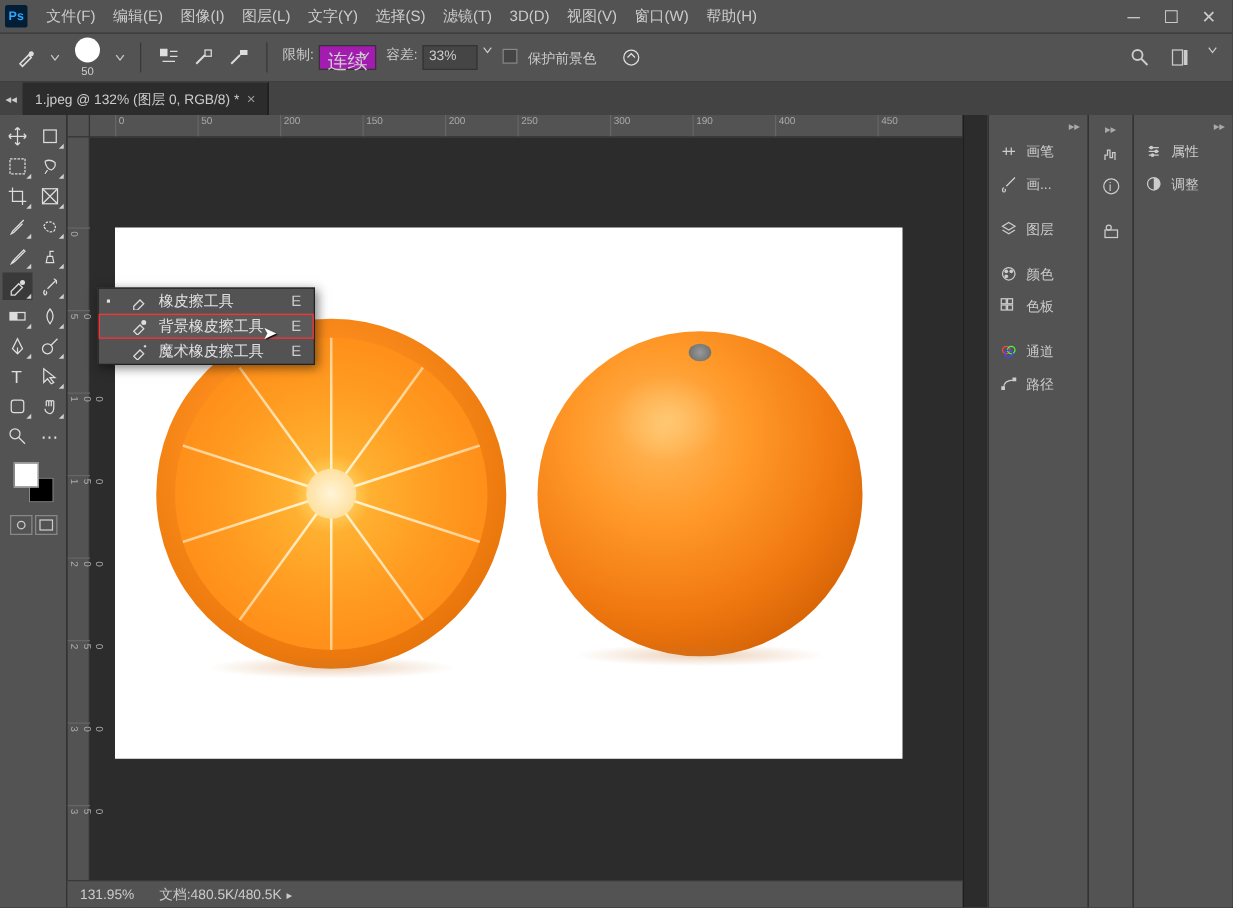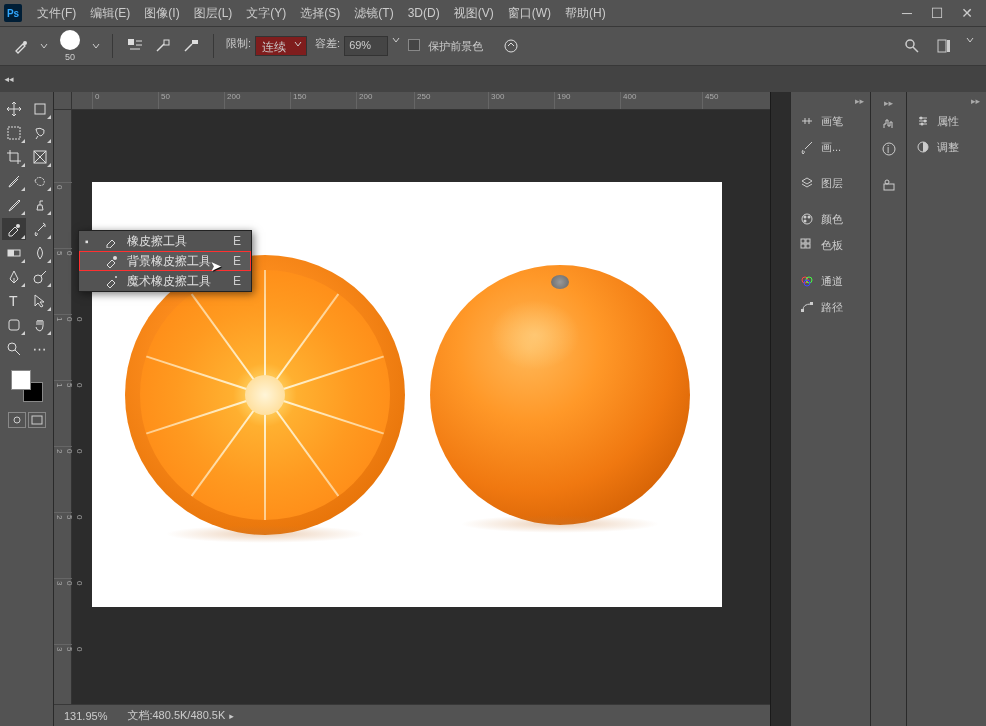--- a/index.html
+++ b/index.html
@@ -10,21 +10,21 @@
 .win-controls{margin-left:auto;display:flex}
 .win-btn{width:30px;height:26px;display:flex;align-items:center;justify-content:center;color:#ccc;font-size:14px}
 .options-bar{height:40px;background:#535353;border-top:1px solid #383838;border-bottom:1px solid #383838;display:flex;align-items:center;padding:0 12px;gap:8px;color:#ccc;font-size:11px}
 .tool-icon{width:20px;height:20px;display:flex;align-items:center;justify-content:center}
 .dropdown-arrow{width:8px;height:8px;display:inline-block}
 .brush-preview{display:flex;flex-direction:column;align-items:center;margin:0 4px}
 .brush-circle{width:20px;height:20px;background:#fff;border-radius:50%}
 .brush-size{font-size:9px;color:#ccc;margin-top:2px}
 .divider{width:1px;height:24px;background:#383838;margin:0 4px}
 .opt-group{display:flex;align-items:flex-start;gap:4px}
-.opt-select{background:#7f1d1d;border:1px solid #333;color:#ccc;padding:2px 20px 2px 6px;font-size:12px;height:20px;position:relative}
+.opt-select{background:#a21caf;border:1px solid #333;color:#ccc;padding:2px 6px 2px 6px;font-size:16px;height:20px;position:relative}
 .opt-input{background:#454545;border:1px solid #333;color:#ccc;padding:2px 4px;width:44px;height:20px;font-size:11px}
 .checkbox{width:12px;height:12px;border:1px solid #888;background:#454545;margin-right:4px}
 .opt-right{margin-left:auto;display:flex;gap:12px}
 .doc-tab-bar{height:26px;background:#434343;display:flex;align-items:center;color:#ccc;font-size:11px}
 .collapse-tab{width:18px;height:26px;display:flex;align-items:center;justify-content:center;font-size:9px}
 .doc-tab{padding:0 10px;height:26px;display:flex;align-items:center;gap:6px;background:#2c2c2c;border-right:1px solid #1a1a1a}
 .doc-close{font-size:12px;color:#999}
 .main-area{display:flex;height:634px;position:relative}
 .tool-column{width:54px;background:#535353;border-right:1px solid #2a2a2a;padding-top:4px;display:flex;flex-direction:column;align-items:center}
 .tool-grid{display:grid;grid-template-columns:24px 24px;gap:2px;padding:2px}
@@ -141,21 +141,21 @@
   <div class="opt-group">
     <span>限制:</span>
     <div class="opt-select"><span>连续</span><span style="position:absolute;right:4px;top:3px">
           <svg width="8" height="8">
             <path d="M1 2 L4 6 L7 2" fill="none" stroke="#ccc"></path>
           </svg>
         </span></div>
   </div>
   <div class="opt-group">
     <span>容差:</span>
-    <div class="opt-input">69%</div>
+    <div class="opt-input">33%</div>
     <span class="dropdown-arrow">
         <svg width="8" height="8">
           <path d="M1 2 L4 6 L7 2" fill="none" stroke="#ccc"></path>
         </svg>
       </span>
   </div>
   <div class="opt-group">
     <div class="checkbox"></div>
     <span>保护前景色</span>
   </div>
@@ -181,20 +181,24 @@
     <span class="dropdown-arrow">
         <svg width="8" height="8">
           <path d="M1 2 L4 6 L7 2" fill="none" stroke="#ccc"></path>
         </svg>
       </span>
   </div>
 </div>
 
 <div class="doc-tab-bar">
   <div class="collapse-tab">◂◂</div>
+  <div class="doc-tab">
+    <span>1.jpeg @ 132% (图层 0, RGB/8) *</span>
+    <span class="doc-close">×</span>
+  </div>
 </div>
 
 <div class="main-area">
 
   <div class="tool-column">
     <div class="tool-grid">
       <div class="tool-btn no-corner">
           <svg width="16" height="16">
             <path d="M8 1 L8 15 M1 8 L15 8 M8 1 L6 3 M8 1 L10 3 M8 15 L6 13 M8 15 L10 13 M1 8 L3 6 M1 8 L3 10 M15 8 L13 6 M15 8 L13 10" stroke="#ddd" fill="none"></path>
           </svg>

